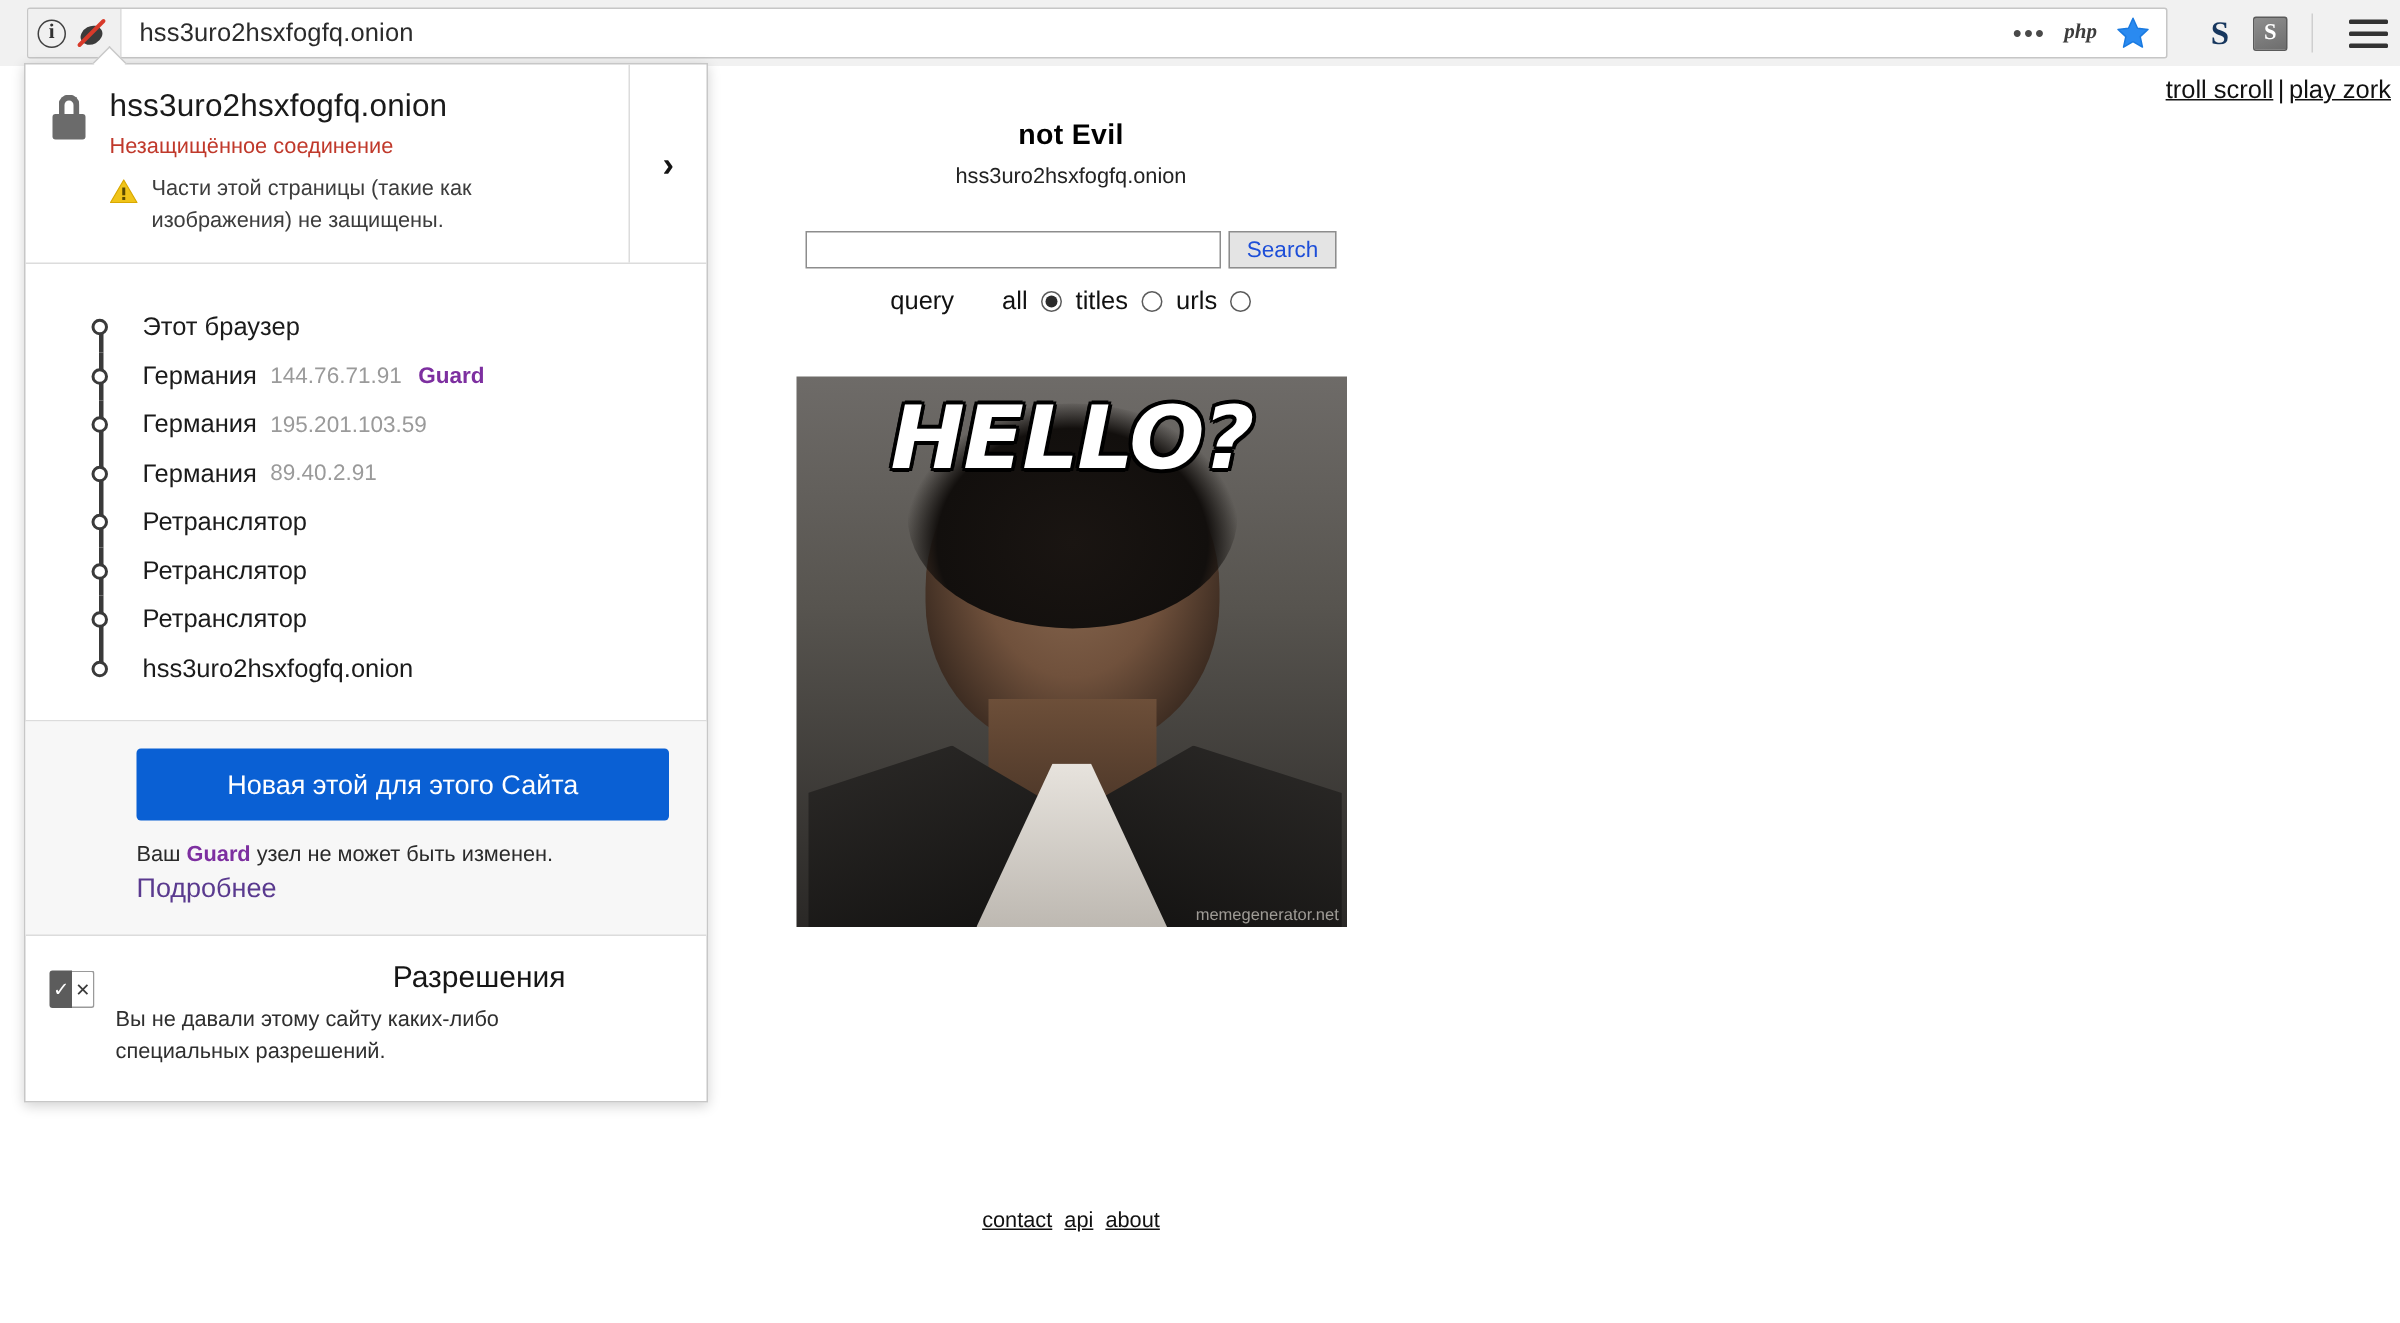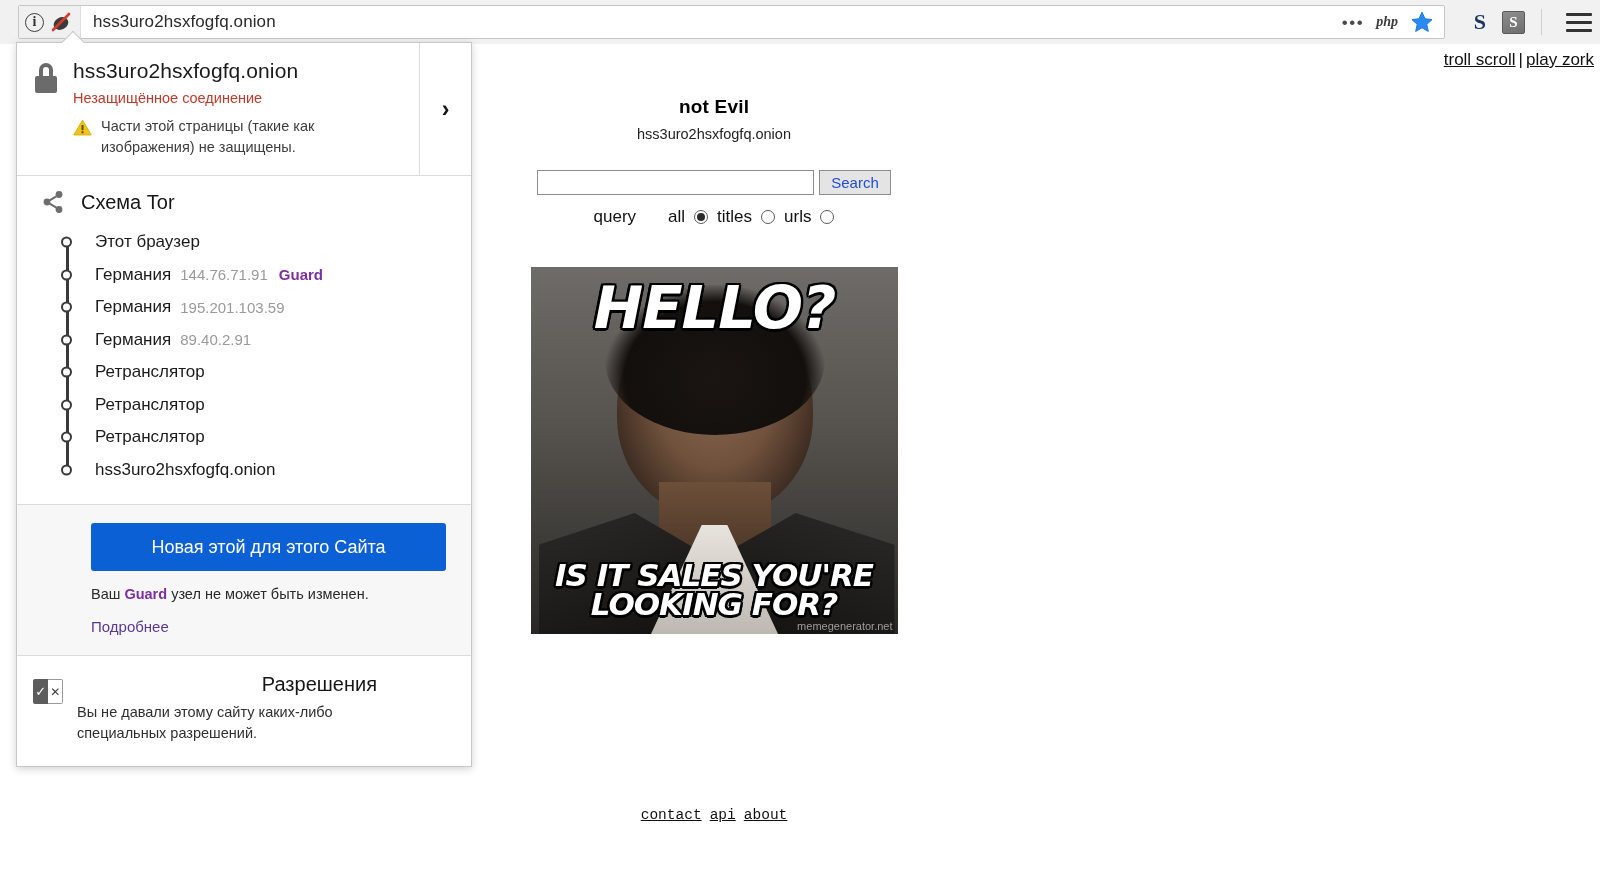--- a/index.html
+++ b/index.html
@@ -92,39 +92,39 @@
 
   
   .newcircuit-block { background: #f7f7f7; padding: 18px 16px 20px 16px; border-bottom: 1px solid #dcdcdc; }
   .btn-newcircuit {
     display: block; margin: 0 0 0 58px; width: 355px; height: 48px;
     background: #0a60d4; color: #ffffff; border: none; border-radius: 3px;
     font-family: "Liberation Sans", sans-serif; font-size: 18px; cursor: pointer;
   }
   .guard-note { margin: 15px 0 0 58px; font-size: 14.5px; color: #2a2a2a; }
   .guard-note b { color: #7d2fa0; }
-  .learn-more { display: block; margin: 16px 0 0 58px; font-size: 15px; color: #5a3a8f; text-decoration: none; cursor: pointer; }
+  .learn-more { display: block; margin: 4px 0 0 58px; font-size: 18px; color: #5a3a8f; text-decoration: none; cursor: pointer; }
 
   
   .perm-block { padding: 17px 16px 22px 16px; display: flex; gap: 14px; }
   .perm-icon { width: 30px; height: 25px; display: flex; flex-shrink: 0; margin-top: 6px; }
   .perm-check { width: 16px; height: 25px; background: #5c5c5c; color: #fff; font-size: 13px;
     display: flex; align-items: center; justify-content: center; border-radius: 2px 0 0 2px; }
   .perm-x { width: 15px; height: 25px; background: #ffffff; border: 1px solid #9a9a9a; border-left: none;
     color: #3b3b3b; font-size: 12px; display: flex; align-items: center; justify-content: center; border-radius: 0 2px 2px 0; }
   .perm-title { font-size: 20px; color: #161616; text-align: right; }
   .perm-desc { font-size: 14.5px; color: #2f2f2f; line-height: 1.45; margin-top: 6px; max-width: 300px; }
 
   
   .page { position: absolute; left: 0; top: 44px; width: 1600px; height: 838px; background: #fff; }
   .toplinks { position: absolute; right: 6px; top: 6px; font-size: 17px; color: #111; }
   .toplinks a { color: #111; text-decoration: underline; cursor: pointer; }
   .toplinks span.sep { text-decoration: none; padding: 0 3px; }
 
-  .site-wrap { position: absolute; left: 0; top: 0; width: 1428px; text-align: center; margin-top: 16px; }
+  .site-wrap { position: absolute; left: 0; top: 0; width: 1428px; text-align: center; }
   .brand { margin-top: 36px; font-size: 19px; font-weight: bold; color: #000; letter-spacing: .2px; }
   .brand-sub { margin-top: 8px; font-size: 14.5px; color: #222; font-family: "Liberation Sans", sans-serif; }
 
   .searchrow { margin-top: 28px; display: flex; justify-content: center; align-items: stretch; }
   .search-input {
     width: 277px; height: 25px; border: 1px solid #8d8d8d; background: #fff;
     font-family: "Liberation Sans", sans-serif; font-size: 14px; padding: 0 4px; outline: none;
   }
   .search-btn {
     margin-left: 5px; height: 25px; padding: 0 11px; background: #e4e4e4;
@@ -165,21 +165,21 @@
     color: #ffffff; letter-spacing: -1px; line-height: .96;
     text-shadow: 2.5px 0 0 #000, -2.5px 0 0 #000, 0 2.5px 0 #000, 0 -2.5px 0 #000,
                  2px 2px 0 #000, -2px 2px 0 #000, 2px -2px 0 #000, -2px -2px 0 #000;
   }
   .meme-top { top: 14px; font-size: 58px; transform: scaleX(1.02); }
   .meme-bottom { bottom: 14px; font-size: 31px; }
   .meme-wm { position: absolute; right: 5px; bottom: 2px; font-size: 11px; color: #b6b2ac;
     font-family: "Liberation Sans", sans-serif; opacity: .85; }
 
   .footer { position: absolute; left: 0; top: 762px; width: 1428px; text-align: center; font-size: 14.5px; }
-  .footer a { color: #111; text-decoration: underline; cursor: pointer; margin: 0 2px; font-family: Liberation Mono, monospace; }
+  .footer a { color: #111; text-decoration: underline; cursor: pointer; margin: 0 2px; }
 </style>
 </head>
 <body>
 
 <div class="chrome">
   <div class="urlbar">
     <div class="identity-box">
       <span class="info-icon">i</span>
       <span class="noscript-icon">
         <svg width="22" height="20" viewBox="0 0 22 20">
@@ -238,21 +238,20 @@
     </div>
 
     <div class="meme">
       <div class="bg-head"></div>
       <div class="hair"></div>
       <div class="neck"></div>
       <div class="suitL"></div>
       <div class="suitR"></div>
       <div class="shirt"></div>
       <div class="meme-text meme-top">HELLO?</div>
-      <div class="meme-text meme-bottom">IS IT SALES YOU'RE LOOKING FOR?</div>
       <div class="meme-wm">memegenerator.net</div>
     </div>
   </div>
 
   <div class="footer">
     <a>contact</a>
     <a>api</a>
     <a>about</a>
   </div>
 </div>
@@ -278,31 +277,20 @@
             </svg>
           </span>
           <div class="mixed-text">Части этой страницы (такие как изображения) не защищены.</div>
         </div>
       </div>
     </div>
     <div class="sec-chevron">›</div>
   </div>
 
   <div class="circuit">
-    <div class="circuit-head">
-      <span class="share-icon">
-        <svg width="24" height="24" viewBox="0 0 24 24">
-          <circle cx="18" cy="4.5" r="3.4" fill="#6d6d6d"></circle>
-          <circle cx="6" cy="12" r="3.4" fill="#6d6d6d"></circle>
-          <circle cx="18" cy="19.5" r="3.4" fill="#6d6d6d"></circle>
-          <path d="M15.4 6.3 L8.6 10.4 M8.6 13.6 L15.4 17.7" stroke="#6d6d6d" stroke-width="2.1"></path>
-        </svg>
-      </span>
-      <span class="circuit-title">Схема Tor</span>
-    </div>
     <div class="nodes">
       <div class="node">
         <span class="bullet"></span>
         <span class="line" style="top:50%;height:50%"></span>
         <span class="node-label">Этот браузер</span>
       </div>
       <div class="node">
         <span class="bullet"></span>
         <span class="line" style="top:0;height:100%"></span>
         <span class="node-label">Германия</span>

